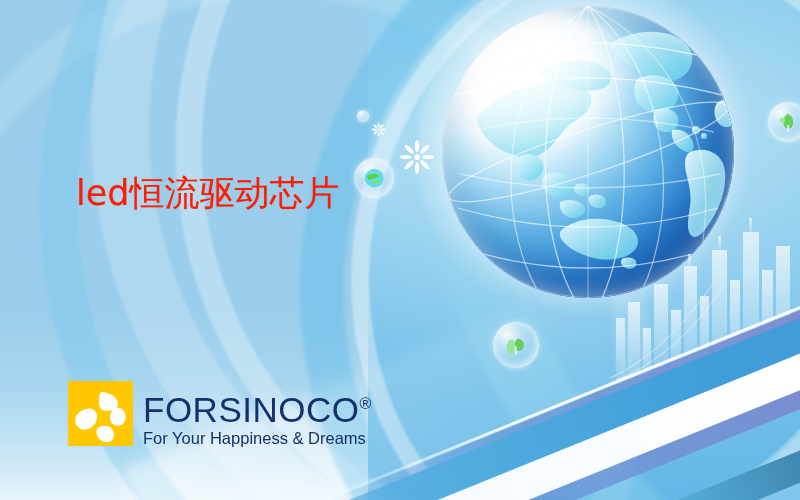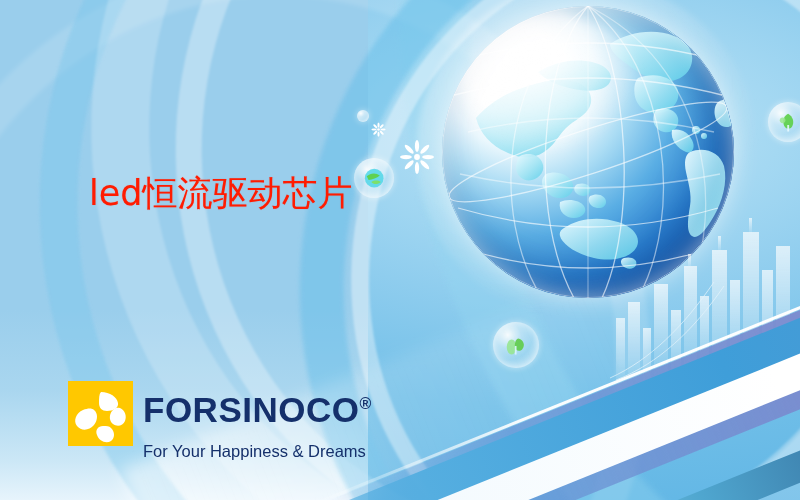--- a/index.html
+++ b/index.html
@@ -178,21 +178,21 @@
     left:120px; top:470px;
     width:900px; height:120px;
     transform:rotate(-22deg);
     background:linear-gradient(90deg, rgba(255,255,255,0.55) 0%, rgba(255,255,255,0.15) 30%, rgba(255,255,255,0) 60%);
     filter:blur(8px);
   }
 
   
   .headline{
     position:absolute;
-    left:89px; top:162px;
+    left:76px; top:162px;
     width:330px;
     color:#FF1C02;
     font-size:35px;
     line-height:62px;
     font-weight:400;
     white-space:nowrap;
     font-family:"DejaVu Sans","Liberation Sans",sans-serif;
     text-shadow:0 0 1px rgba(255,40,0,0.35);
   }
   .headline .l1{display:block;}
@@ -211,37 +211,37 @@
     flex:0 0 auto;
     position:relative;
   }
   .logo-mark svg{position:absolute; inset:0; width:100%; height:100%;}
   .logo-text{
     margin-left:10px;
     padding-top:4px;
   }
   .logo-name{
     color:#15306B;
-    font-weight:bold;
+    font-weight:normal;
     font-size:35px;
     letter-spacing:0.5px;
     line-height:37px;
     white-space:nowrap;
     font-family:"Liberation Sans","DejaVu Sans",sans-serif;
   }
   .logo-name .reg{
     font-size:16px;
     vertical-align:super;
     letter-spacing:0;
   }
   .logo-tag{
     color:#15306B;
     font-size:16.5px;
     line-height:20px;
-    margin-top:13px;
+    margin-top:0;
     white-space:nowrap;
     font-family:"Liberation Sans","DejaVu Sans",sans-serif;
   }
 </style>
 </head>
 <body>
 
 <div id="banner">
 
   <div class="bg-base"></div>

